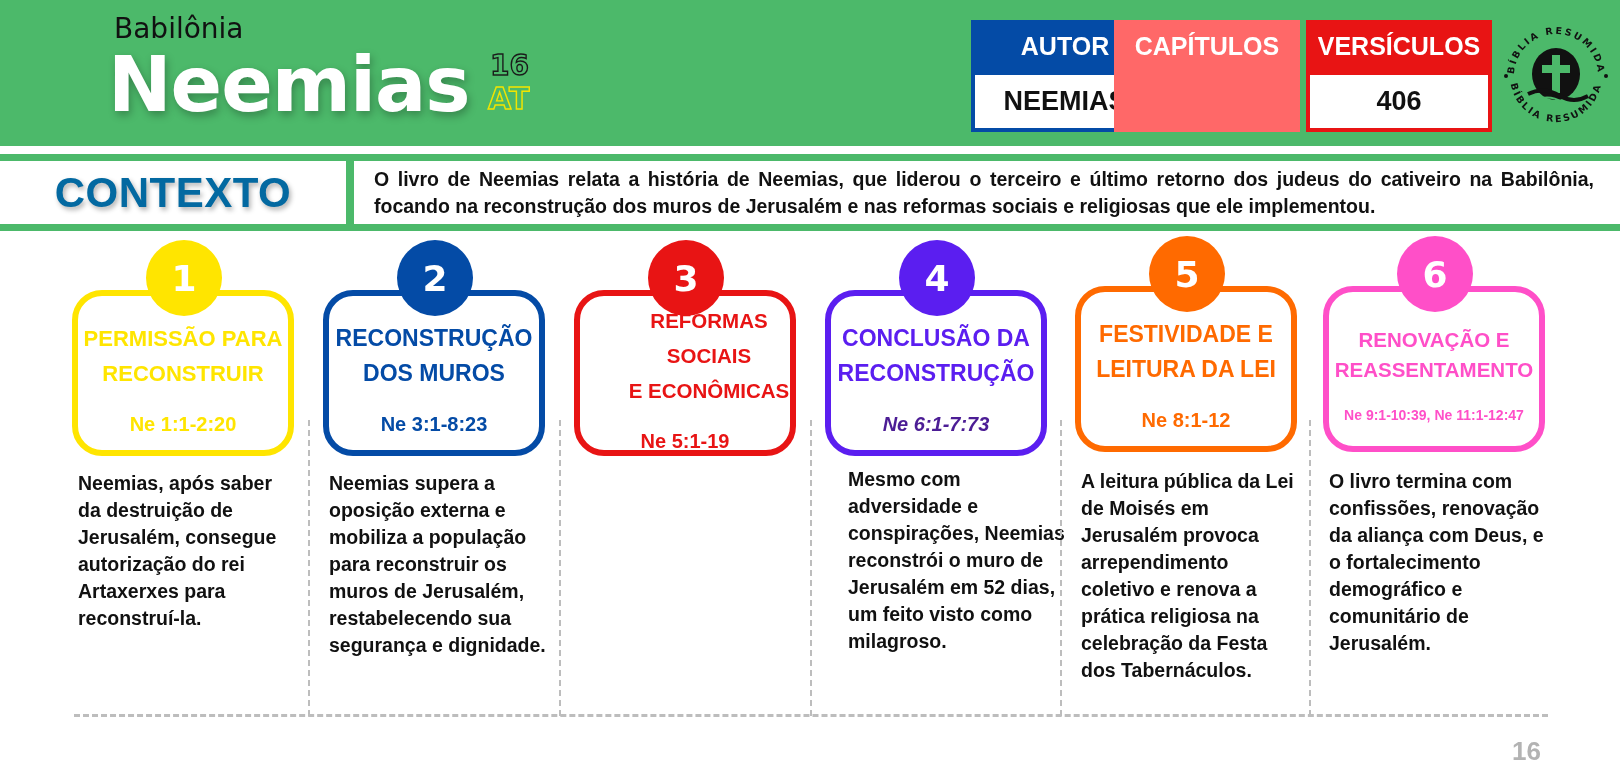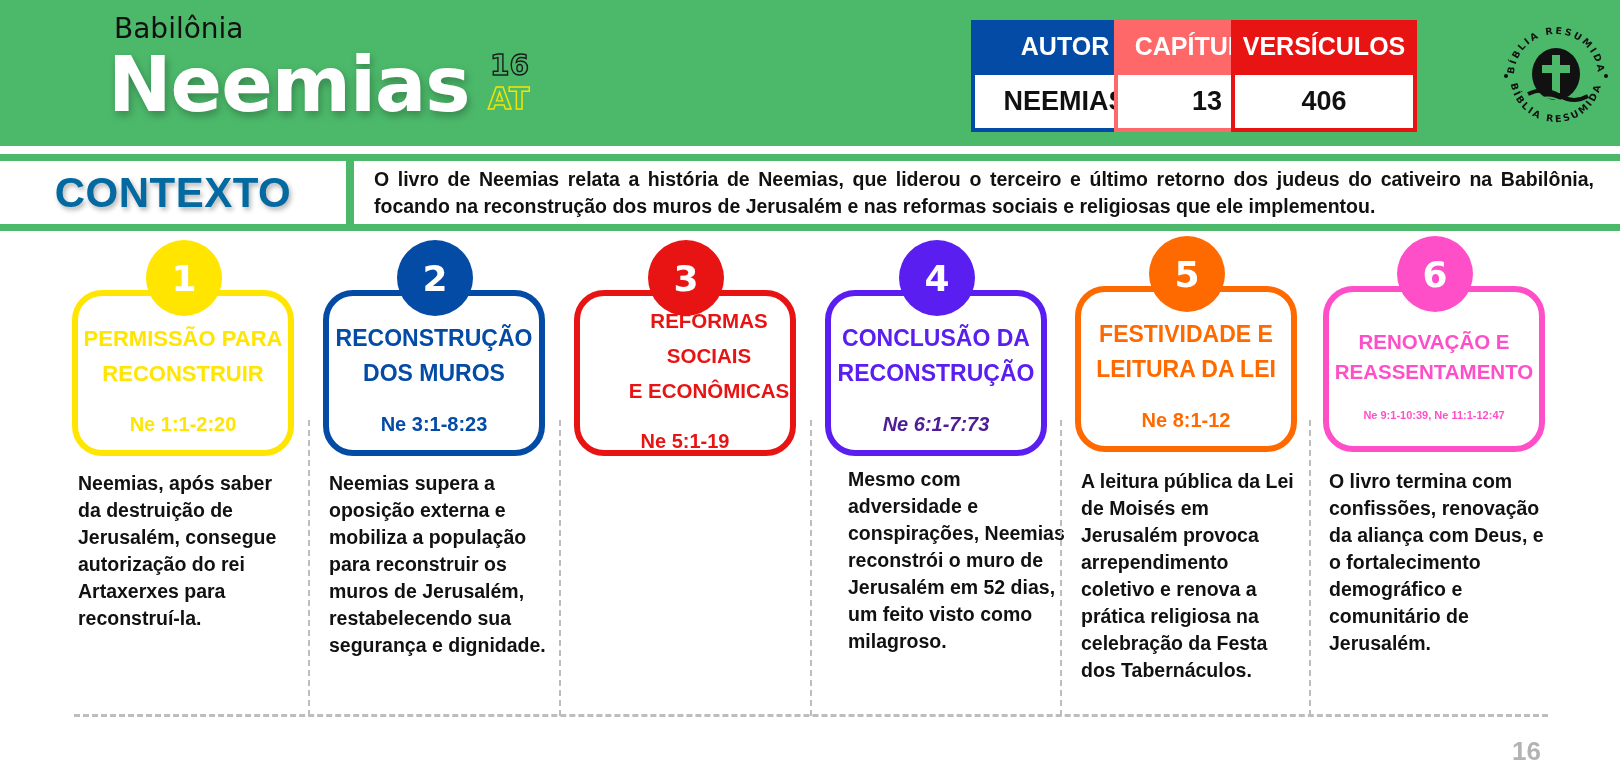--- a/index.html
+++ b/index.html
@@ -17,21 +17,21 @@
                     -webkit-text-stroke: 1.4px #f2e500; line-height: 30px; font-family: "DejaVu Sans", sans-serif; }
 
   .stat { position: absolute; top: 20px; height: 112px; }
   .stat .stat-head { height: 53px; display: flex; align-items: center; justify-content: center; color: #fff;
                      font-family: "Liberation Sans", sans-serif; font-weight: bold; font-size: 25px; }
   .stat .stat-val { position: absolute; left: 4px; right: 4px; bottom: 4px; height: 53px; background: #fff;
                     display: flex; align-items: center; justify-content: center; color: #111;
                     font-family: "Liberation Sans", sans-serif; font-weight: bold; font-size: 27px; }
   .stat-autor { left: 923px; width: 188px; background: #044ba6; margin-left: 48px; }
   .stat-cap { left: 1114px; width: 186px; background: #ff6868; }
-  .stat-vers { left: 1231px; width: 186px; background: #e81414; }
+  .stat-vers { left: 1306px; width: 186px; background: #e81414; }
 
   .logo { position: absolute; left: 1500px; top: 20px; width: 112px; height: 112px; }
 
   
   .band-line { position: absolute; left: 0; width: 1620px; background: #4cb96a; }
   .context-label { position: absolute; left: 0; top: 160px; width: 346px; height: 66px; display: flex; align-items: center; justify-content: center;
                    font-family: "Liberation Sans", sans-serif; font-weight: bold; font-size: 42px; color: #0369a1;
                    text-shadow: 2px 3px 5px rgba(0,0,0,0.3); letter-spacing: 0.5px; }
   .context-divider { position: absolute; left: 346px; top: 158px; width: 8px; height: 72px; background: #4cb96a; }
   .context-text { position: absolute; left: 374px; top: 166px; width: 1220px; font-size: 19.5px; font-weight: bold; line-height: 27px;
@@ -60,21 +60,20 @@
   <div class="book-title">Neemias</div>
   <div class="book-num">16</div>
   <div class="book-testament">AT</div>
 
   <div class="stat stat-autor">
     <div class="stat-head">AUTOR</div>
     <div class="stat-val">NEEMIAS</div>
   </div>
   <div class="stat stat-cap">
     <div class="stat-head">CAPÍTULOS</div>
-    <div class="stat-val">13</div>
   </div>
   <div class="stat stat-vers">
     <div class="stat-head">VERSÍCULOS</div>
     <div class="stat-val">406</div>
   </div>
 
   <div class="logo">
     <svg width="112" height="112" viewBox="0 0 112 112">
       <defs>
         <path id="ringTop" d="M 14 56 A 42 42 0 0 1 98 56"></path>
@@ -150,21 +149,21 @@
     <div class="card-ref" style="color:#ff6a00;">Ne 8:1-12</div>
   </div>
   <div class="col-desc" style="top:232px;">A leitura pública da Lei de Moisés em Jerusalém provoca arrependimento coletivo e renova a prática religiosa na celebração da Festa dos Tabernáculos.</div>
 </div>
 
 <div class="col" style="left:1313px;">
   <div class="num-circle" style="background:#ff4fc8;top:0px;">6</div>
   <div class="card" style="border-color:#ff4fc8;top:50px;">
     <div class="card-title" style="color:#ff4fc8;font-size:20.5px;line-height:30px;">RENOVAÇÃO  E
 REASSENTAMENTO</div>
-    <div class="card-ref" style="color:#ff4fc8;font-size:11px;">Ne  9:1-10:39, Ne 11:1-12:47</div>
+    <div class="card-ref" style="color:#ff4fc8;font-size:14px;">Ne  9:1-10:39, Ne 11:1-12:47</div>
   </div>
   <div class="col-desc" style="top:232px;">O livro termina com confissões, renovação da aliança com Deus, e o fortalecimento demográfico e comunitário de Jerusalém.</div>
 </div>
 
 <div class="vdash" style="left:308px;"></div>
 <div class="vdash" style="left:559px;"></div>
 <div class="vdash" style="left:810px;"></div>
 <div class="vdash" style="left:1060px;"></div>
 <div class="vdash" style="left:1309px;"></div>
 <div class="hdash"></div>

